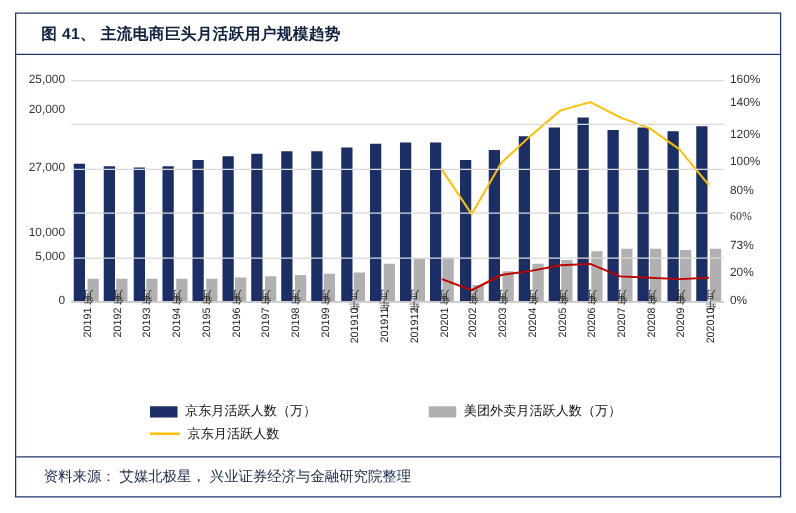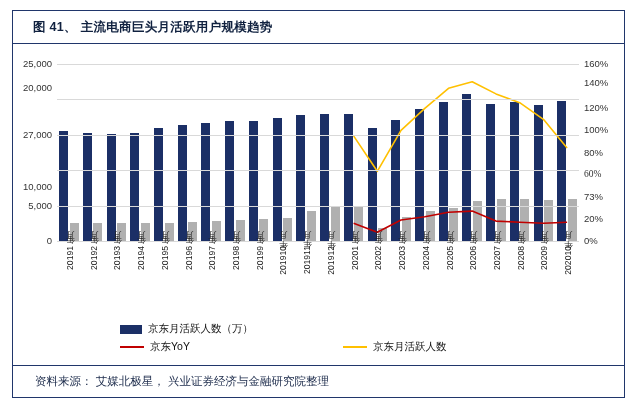--- a/index.html
+++ b/index.html
@@ -328,26 +328,26 @@
       <div class="xtick" style="left: 538.409px; top: 246px; position: absolute;">2020年9月</div>
       <div class="xtick" style="left: 562.136px; top: 246px; position: absolute;">2020年10月</div>
     </div>
 
   <div class="legend">
     <div class="legend-row">
       <div class="legend-item lg-a">
         <span class="swatch-box" id="sw0" style="background: rgb(27, 47, 102);"></span>
         <span class="legend-label">京东月活跃人数（万）</span>
       </div>
+      <div class="legend-item">
+        <span class="swatch-box" id="sw1" style="background: rgb(176, 176, 176);"></span>
+        <span class="legend-label">美团外卖月活跃人数（万）</span>
+      </div>
     </div>
     <div class="legend-row">
-      <div class="legend-item lg-a">
-        <span class="swatch-line" id="sw2" style="background: rgb(192, 0, 0);"></span>
-        <span class="legend-label">京东YoY</span>
-      </div>
       <div class="legend-item">
         <span class="swatch-line" id="sw3" style="background: rgb(255, 192, 0);"></span>
         <span class="legend-label">京东月活跃人数</span>
       </div>
     </div>
   </div>
 
   <div class="source-bar">
     <span class="source-text">资料来源： 艾媒北极星， 兴业证券经济与金融研究院整理</span>
   </div>

